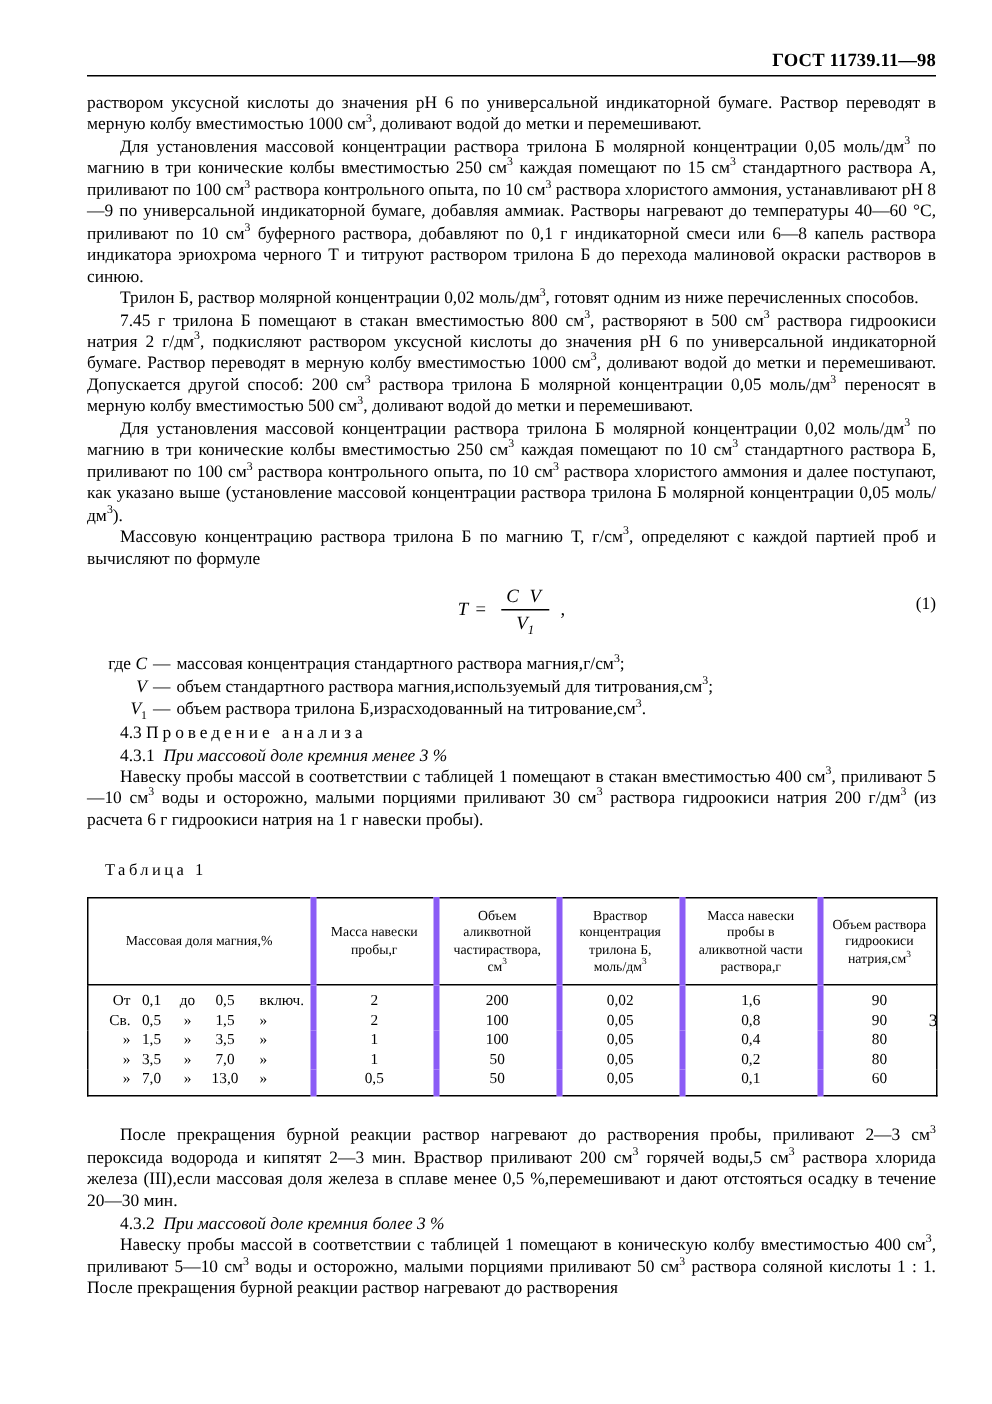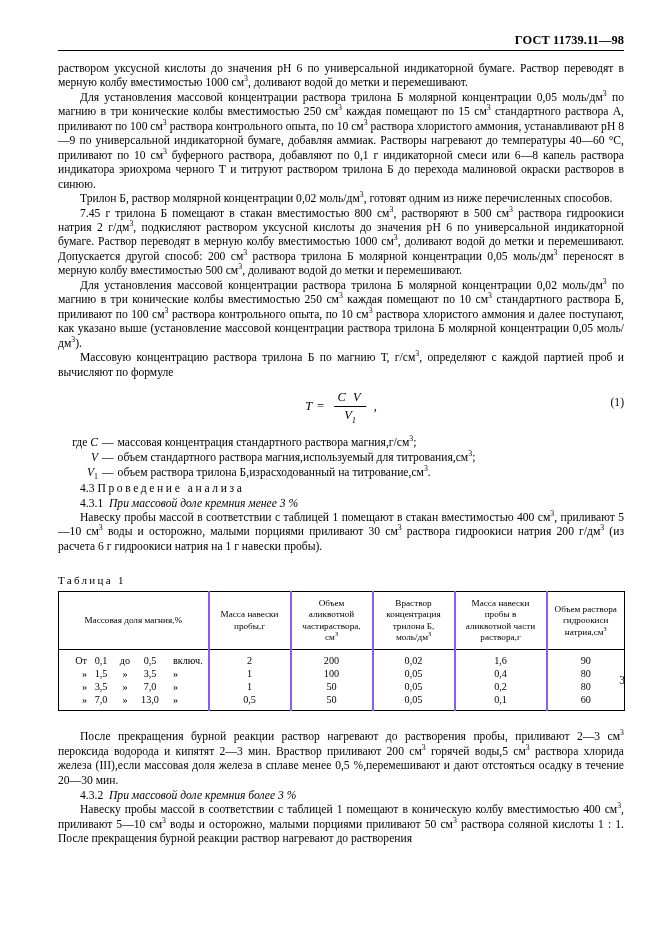--- a/index.html
+++ b/index.html
@@ -153,34 +153,34 @@
     line-height: 15.2px;
     margin: 0;
     text-indent: 22px;
   }
   .h-sub .t { font-style: italic; }
 
   
   .table-caption {
     font-size: 11px;
     letter-spacing: 2.3px;
-    margin: 0;
+    margin: 12px;
   }
 
   
   table.gost {
     border-collapse: collapse;
     width: 100%;
     font-size: 9.2px;
     table-layout: fixed;
   }
   table.gost th,
   table.gost td {
     border-left: 1px solid #000;
-    border-right: 2px solid #8b5cf6;
+    border-right: 4px solid #8b5cf6;
     padding: 0;
     vertical-align: middle;
     font-weight: normal;
   }
   table.gost thead th {
     border-top: 1.4px solid #000;
     border-bottom: 1.4px solid #000;
     text-align: center;
     line-height: 11.4px;
     padding: 5px 2px 5px 2px;
@@ -335,20 +335,28 @@
         <tbody>
           <tr>
             <td class="rangecell"><span class="rg c0">От</span><span class="rg c1">0,1</span><span class="rg c2">до</span><span class="rg c3">0,5</span><span class="rg c4">включ.</span></td>
             <td>2</td>
             <td>200</td>
             <td>0,02</td>
             <td>1,6</td>
             <td>90</td>
           </tr>
           <tr>
+            <td class="rangecell"><span class="rg c0">Св.</span><span class="rg c1">0,5</span><span class="rg c2">»</span><span class="rg c3">1,5</span><span class="rg c4">»</span></td>
+            <td>2</td>
+            <td>100</td>
+            <td>0,05</td>
+            <td>0,8</td>
+            <td>90</td>
+          </tr>
+          <tr>
             <td class="rangecell"><span class="rg c0">»</span><span class="rg c1">1,5</span><span class="rg c2">»</span><span class="rg c3">3,5</span><span class="rg c4">»</span></td>
             <td>1</td>
             <td>100</td>
             <td>0,05</td>
             <td>0,4</td>
             <td>80</td>
           </tr>
           <tr>
             <td class="rangecell"><span class="rg c0">»</span><span class="rg c1">3,5</span><span class="rg c2">»</span><span class="rg c3">7,0</span><span class="rg c4">»</span></td>
             <td>1</td>

